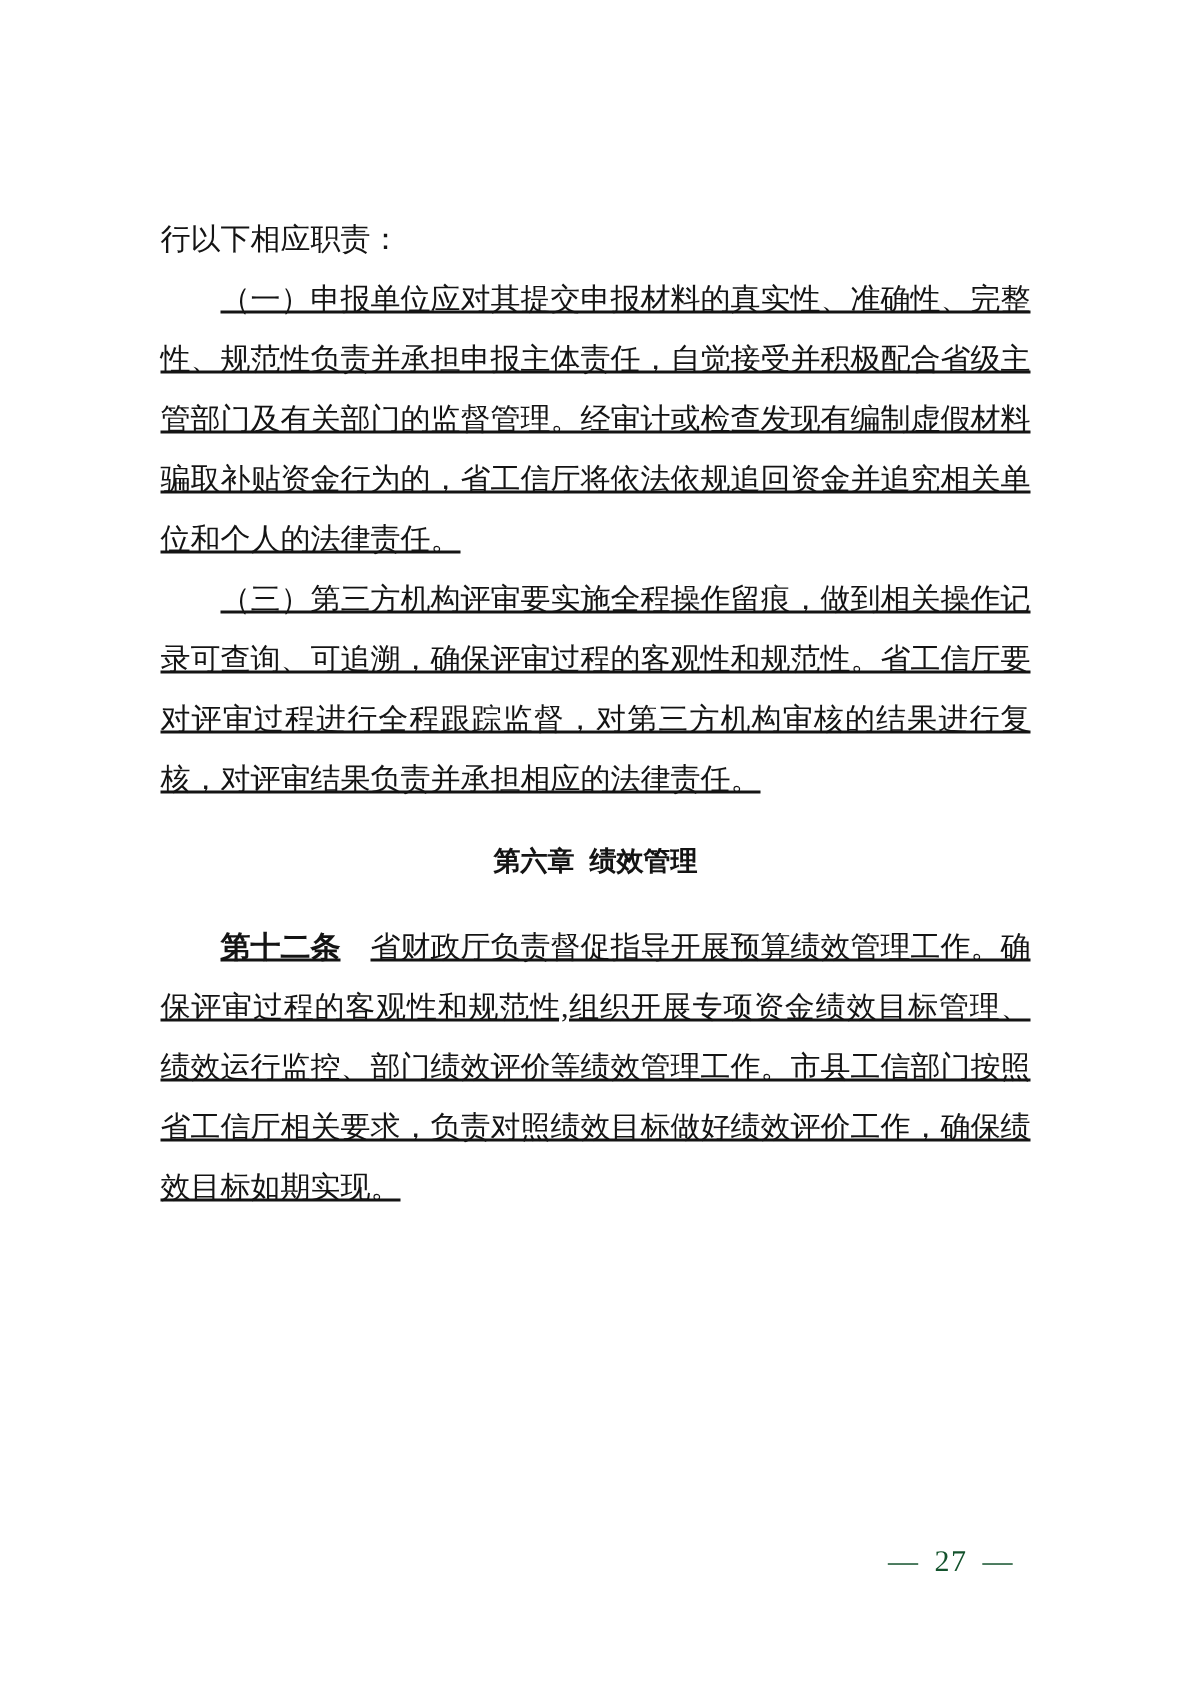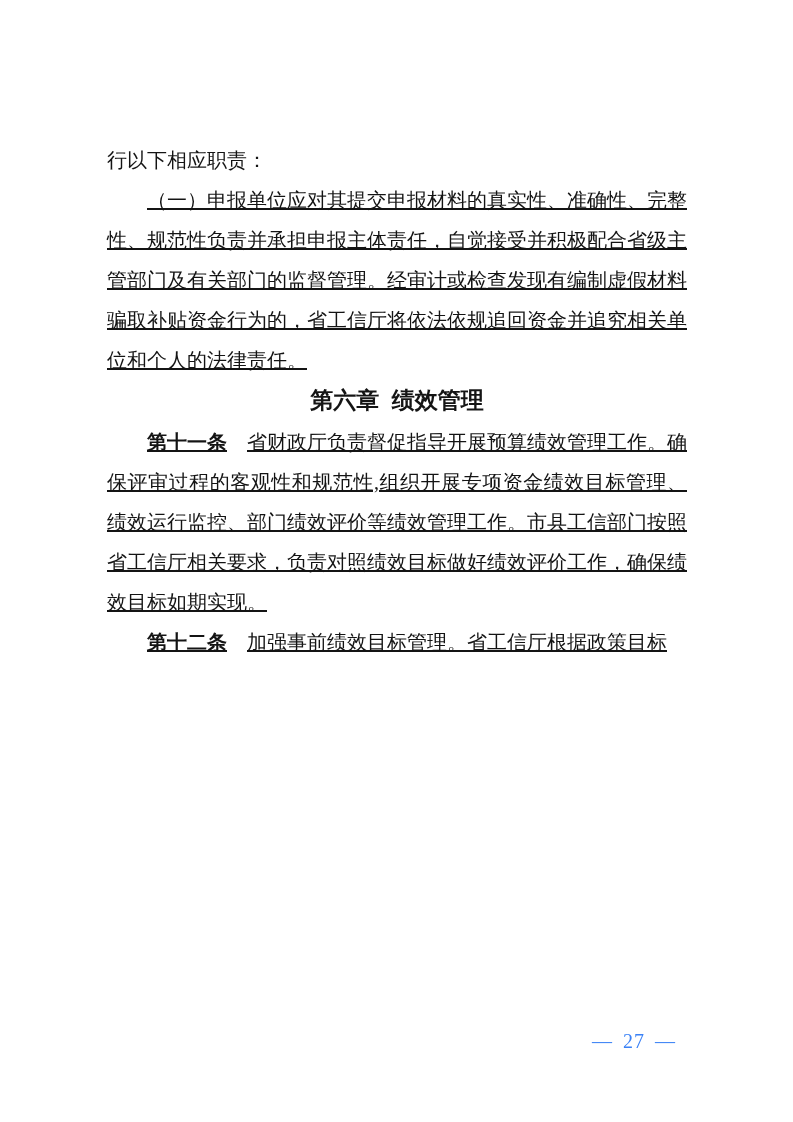--- a/index.html
+++ b/index.html
@@ -29,69 +29,67 @@
     margin: 0;
   }
   .continued-line {
     text-indent: 0;
   }
   .body-para {
     text-indent: 2em;
     text-decoration: underline;
   }
   .chapter-heading {
-    margin: 1px;
+    margin: 16px;
     text-indent: 0;
     text-align: center;
-    font-size: 23px;
+    font-size: 18px;
     line-height: 40px;
     font-weight: bold;
-    font-family: Liberation Serif, serif;
+    font-family: Liberation Mono, monospace;
   }
   .chapter-number {
     margin-right: 0.55em;
   }
   .article-lead {
     font-weight: bold;
     font-family: "Liberation Sans", "DejaVu Sans", sans-serif;
     margin-right: 1em;
   }
   .page-number {
     position: absolute;
     left: 592px;
     top: 1026px;
     font-size: 20px;
     line-height: 30px;
     letter-spacing: 1px;
     word-spacing: 4px;
-    color: #3b82f6;
+    color: #14532d;
   }
 </style>
 </head>
 <body>
 
 <div class="page">
 
   <div class="text-block">
 
     <p class="continued-line">行以下相应职责：</p>
 
     <p class="body-para">（一）申报单位应对其提交申报材料的真实性、准确性、完整性、规范性负责并承担申报主体责任，自觉接受并积极配合省级主管部门及有关部门的监督管理。经审计或检查发现有编制虚假材料骗取补贴资金行为的，省工信厅将依法依规追回资金并追究相关单位和个人的法律责任。</p>
 
 
+    <p class="body-para">（三）第三方机构评审要实施全程操作留痕，做到相关操作记录可查询、可追溯，确保评审过程的客观性和规范性。省工信厅要对评审过程进行全程跟踪监督，对第三方机构审核的结果进行复核，对评审结果负责并承担相应的法律责任。</p>
 
     <h2 class="chapter-heading">
       <span class="chapter-number">第六章</span><span>绩效管理</span>
     </h2>
 
     <p class="body-para">
-      <span class="article-lead">第十一条</span><span>省财政厅负责督促指导开展预算绩效管理工作。确保评审过程的客观性和规范性,组织开展专项资金绩效目标管理、绩效运行监控、部门绩效评价等绩效管理工作。市县工信部门按照省工信厅相关要求，负责对照绩效目标做好绩效评价工作，确保绩效目标如期实现。</span>
+      <span class="article-lead">第十二条</span><span>省财政厅负责督促指导开展预算绩效管理工作。确保评审过程的客观性和规范性,组织开展专项资金绩效目标管理、绩效运行监控、部门绩效评价等绩效管理工作。市县工信部门按照省工信厅相关要求，负责对照绩效目标做好绩效评价工作，确保绩效目标如期实现。</span>
     </p>
 
-    <p class="body-para">
-      <span class="article-lead">第十二条</span><span>加强事前绩效目标管理。省工信厅根据政策目标</span>
-    </p>
 
   </div>
 
   <div class="page-number">— 27 —</div>
 
 </div>
 
 </body></html>

